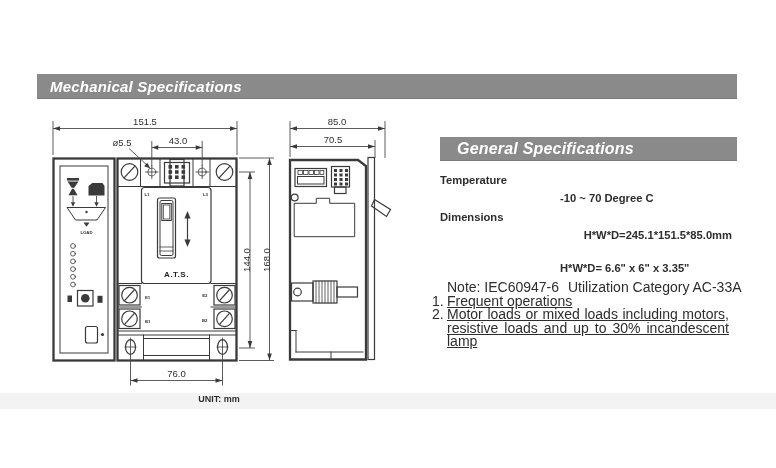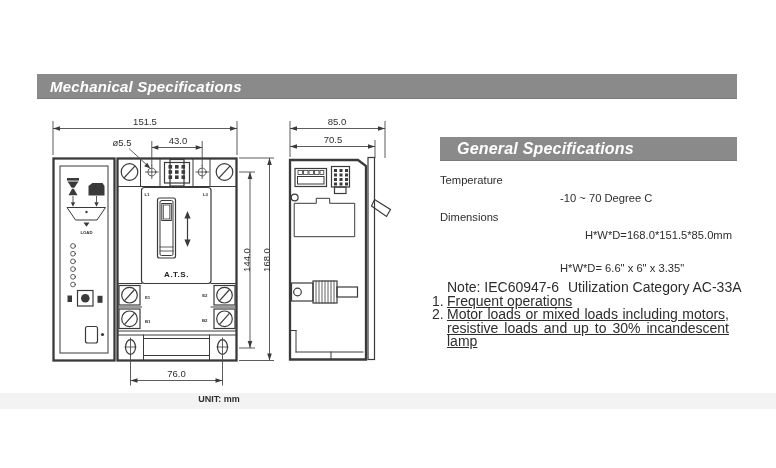--- a/index.html
+++ b/index.html
@@ -2,21 +2,21 @@
 <html><head>
 <meta charset="utf-8">
 <style>
   html,body{margin:0;padding:0;background:#fff;}
   .page{position:relative;width:776px;height:468px;background:#ffffff;overflow:hidden;
         font-family:"Liberation Sans",sans-serif;color:#2d2d2d;padding-left:26px;}
   .hdr{position:absolute;background:#8a8a8a;color:#ffffff;font-style:italic;font-weight:bold;
        display:flex;align-items:center;box-sizing:border-box;box-shadow:inset 0 -1px 0 #7b7b7b;}
   .hdr.mech{left:37px;top:74px;width:700px;height:25px;font-size:15px;padding-left:13px;letter-spacing:.2px;}
   .hdr.gen{left:440px;top:137px;width:297px;height:24px;font-size:16px;padding-left:17px;letter-spacing:.2px;}
-  .specs{position:absolute;left:440px;top:173px;width:292px;font-size:11.2px;color:#2d2d2d;}
+  .specs{position:absolute;left:440px;top:173px;width:292px;font-size:11.2px;color:#2d2d2d;font-weight:bold;}
   .spec-row{display:flex;line-height:15px;}
   .spec-row.gap{margin-top:4px;gap:44px;}
   .spec-label{width:120px;}
   .spec-value{flex:1;white-space:nowrap;margin-top:18px;}
   .note{position:absolute;left:432px;top:281px;width:297px;font-size:14px;line-height:13.5px;color:#2d2d2d;}
   .note-line1{padding-left:15px;white-space:nowrap;}
   .note-head{display:inline-block;width:121px;}
   .note-item{display:flex;}
   .note-num{width:15px;flex:none;}
   .note-text{flex:1;text-decoration:underline;}
@@ -51,21 +51,21 @@
 
   <div class="specs">
     <div class="spec-row">
       <span class="spec-label">Temperature</span>
       <span class="spec-value">-10 ~ 70 Degree C</span>
     </div>
     <div class="spec-row">
     </div>
     <div class="spec-row gap">
       <span class="spec-label">Dimensions</span>
-      <span class="spec-value">H*W*D=168.0*151.5*85.0mm</span>
+      <span class="spec-value">H*W*D=245.1*151.5*85.0mm</span>
     </div>
     <div class="spec-row">
       <span class="spec-label"></span>
       <span class="spec-value">H*W*D= 6.6" x 6" x 3.35"</span>
     </div>
   </div>
 
   <div class="note">
     <div class="note-line1">
       <span class="note-head">Note: IEC60947-6</span><span>Utilization Category AC-33A</span>

